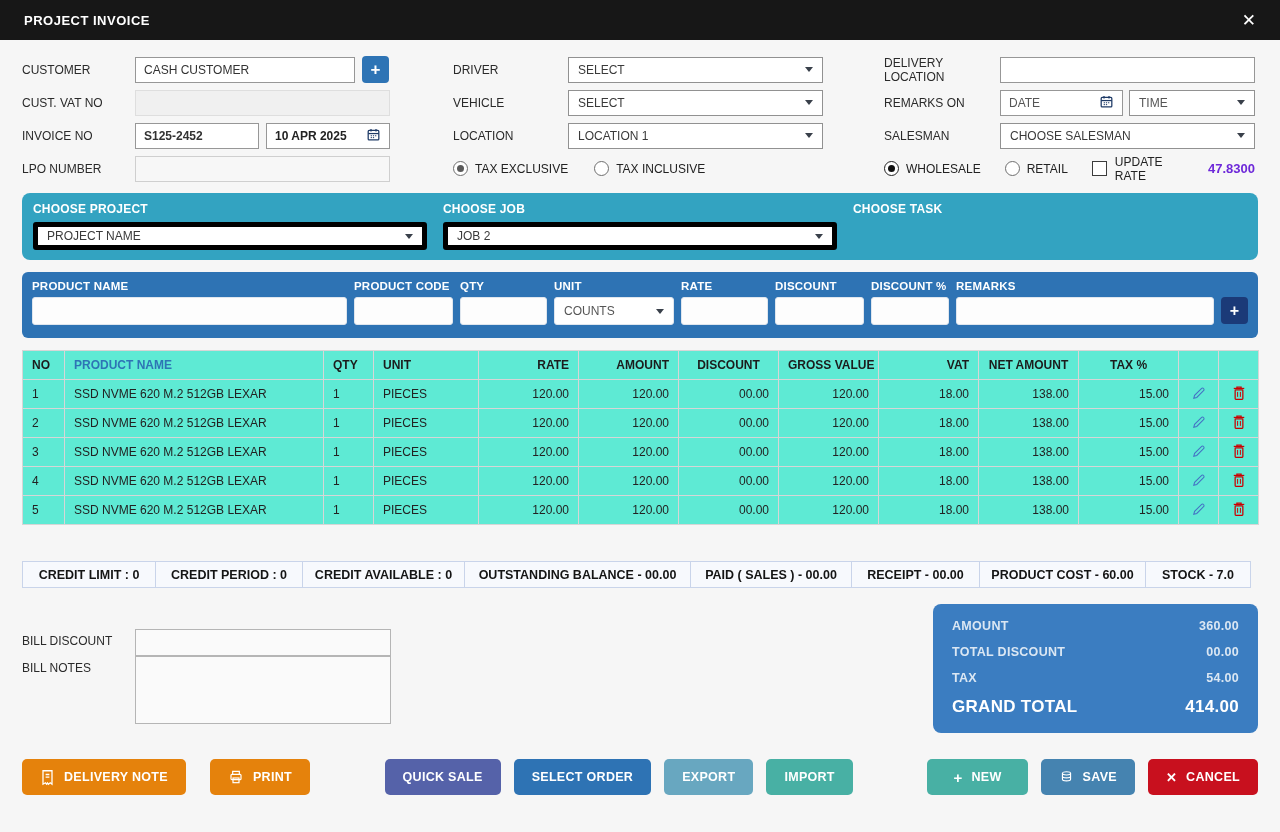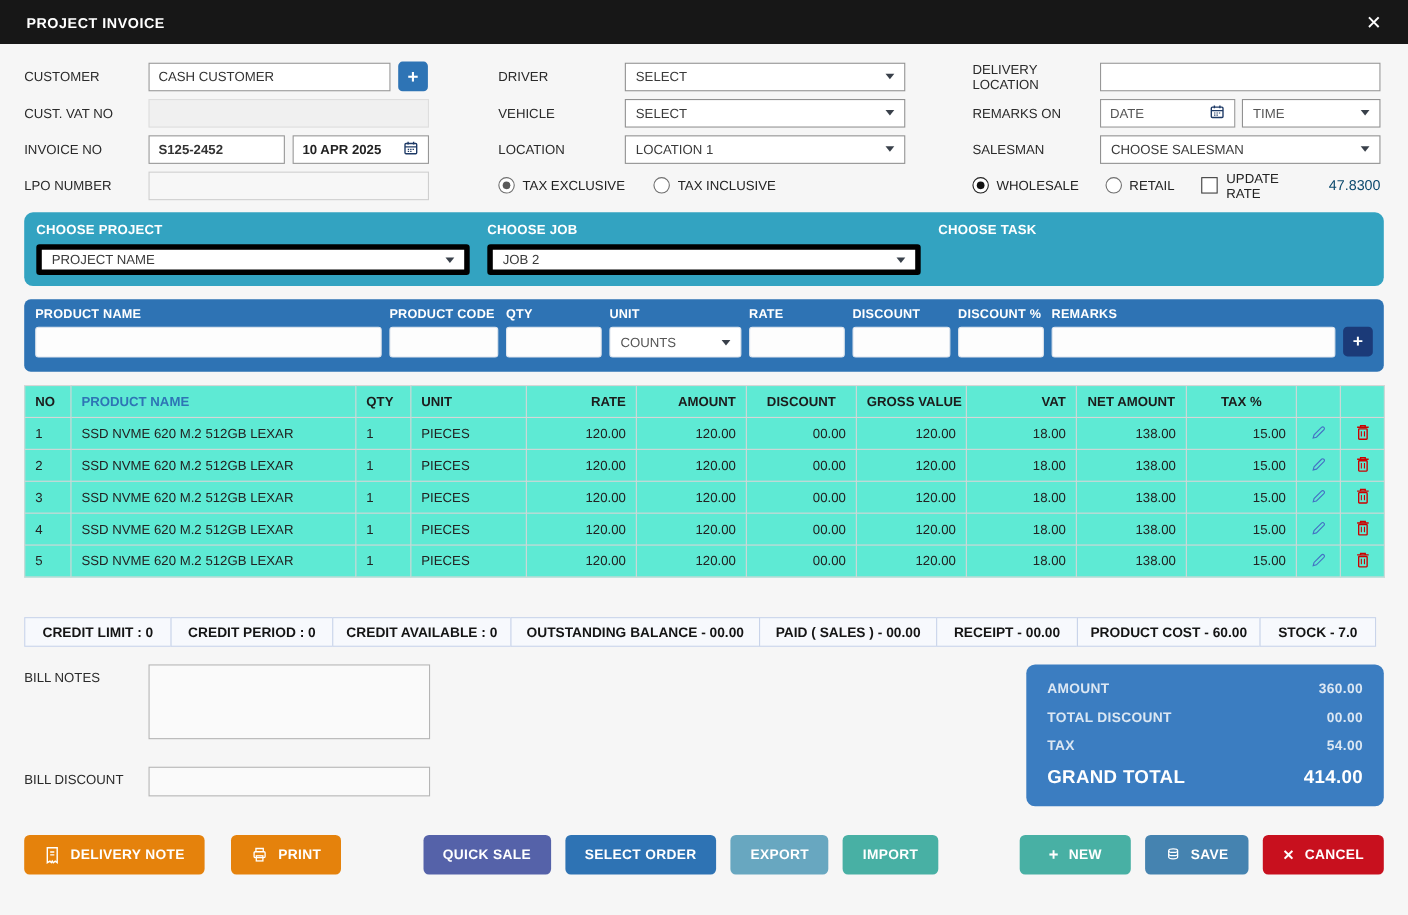--- a/index.html
+++ b/index.html
@@ -207,21 +207,21 @@
             <span>WHOLESALE</span>
           </label>
           <label class="radio">
             <span class="rdot"></span>
             <span>RETAIL</span>
           </label>
           <label class="checklbl">
             <span class="cbox"></span>
             <span>UPDATE RATE</span>
           </label>
-          <span class="ratateval ratevalue ratev ratval rateval" style="font-weight:normal;font-size:13px;color:#0c4a6e">47.8300</span>
+          <span class="ratateval ratevalue ratev ratval rateval" style="font-weight:bold;font-size:13px;color:#6d28d9">47.8300</span>
         </div>
       </div>
     </div>
 
     <div class="project-panel">
       <div class="ppanel-field">
         <span class="plabel">CHOOSE PROJECT</span>
         <div class="sel white">
           <span>PROJECT NAME</span>
           <span class="arrow"></span>
@@ -431,27 +431,27 @@
         <div class="credit-cell" style="width: 163px;">CREDIT AVAILABLE :  0</div>
         <div class="credit-cell" style="width: 227px;">OUTSTANDING BALANCE - 00.00</div>
         <div class="credit-cell" style="width: 162px;">PAID ( SALES ) - 00.00</div>
         <div class="credit-cell" style="width: 129px;">RECEIPT - 00.00</div>
         <div class="credit-cell" style="width: 167px;">PRODUCT COST - 60.00</div>
         <div class="credit-cell" style="width: 106px;">STOCK - 7.0</div>
       </div>
 
     <div class="bottom">
       <div class="bill-col">
+        <div class="bill-row second">
+          <span class="flabel">BILL DISCOUNT</span>
+          <input class="bill-discount" style="">
+        </div>
         <div class="bill-row">
           <span class="flabel">BILL NOTES</span>
           <textarea class="bill-notes" style=""></textarea>
-        </div>
-        <div class="bill-row second">
-          <span class="flabel">BILL DISCOUNT</span>
-          <input class="bill-discount" style="">
         </div>
       </div>
       <div class="summary-card">
         <div>
             <div class="sum-row">
               <span>AMOUNT</span>
               <span>360.00</span>
             </div>
             <div class="sum-row">
               <span>TOTAL DISCOUNT</span>

